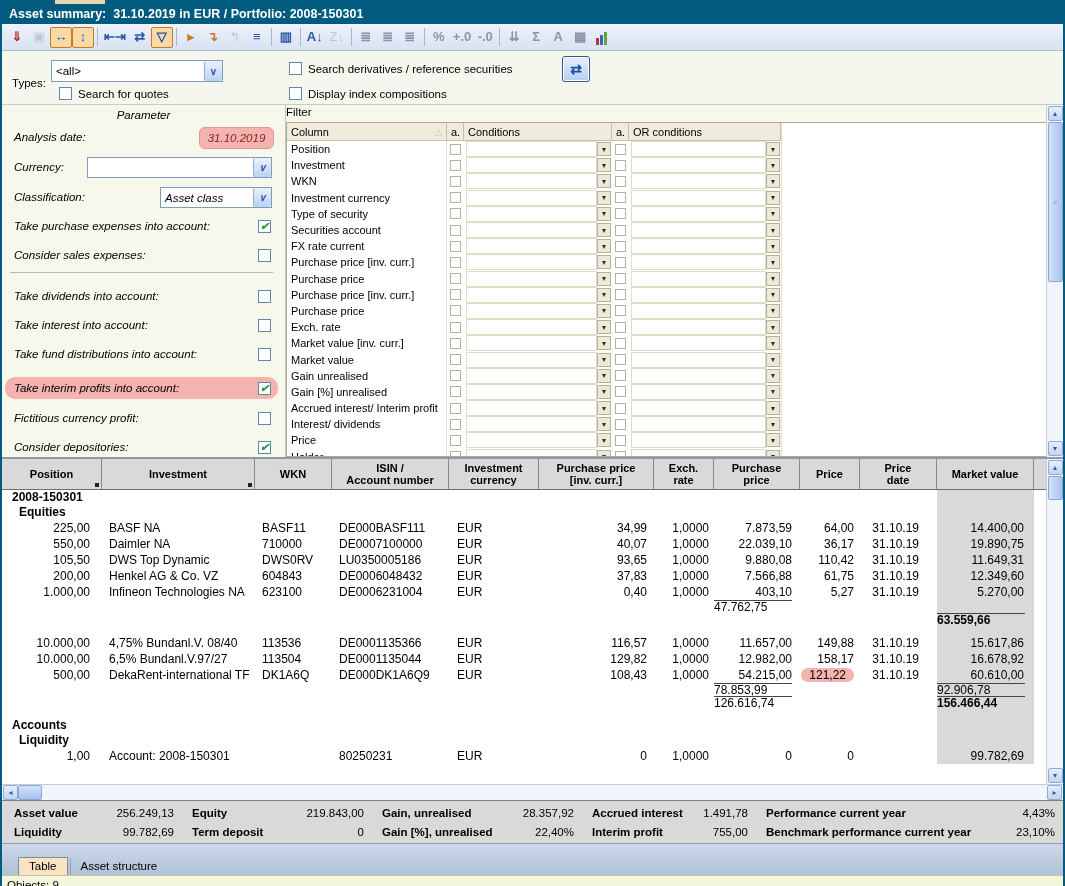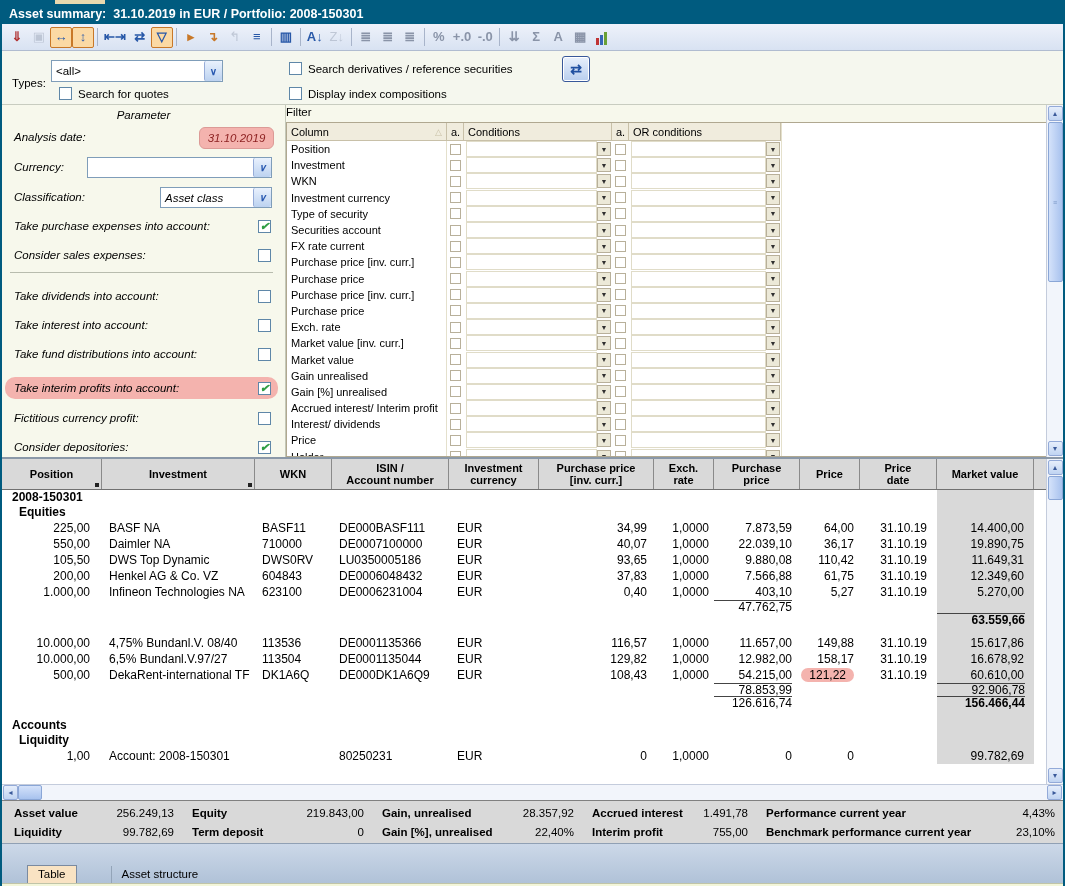--- a/index.html
+++ b/index.html
@@ -93,38 +93,38 @@
   .r-data{height:16px;line-height:16px;}
   .r-group0,.r-group1{height:15px;line-height:15px;font-weight:bold;}
   .r-subtotal{height:13px;line-height:12px;}
   .r-spacer{height:9px;}
   .gcell{grid-column:1/span 5;}
   .g0{padding-left:10px;} .g1{padding-left:17px;}
   .ta-r{text-align:right;} .ta-l{text-align:left;}
   .trow .c0{padding-right:12px;} .trow .c1{padding-left:7px;} .trow .c2{padding-left:7px;}
   .trow .c3{padding-left:7px;} .trow .c4{padding-left:8px;} .trow .c5{padding-right:7px;}
   .trow .c6{padding-right:5px;} .trow .c7{padding-right:8px;} .trow .c8{padding-right:6px;}
-  .trow .c9{padding-right:10px;} .trow .c10{padding-right:10px;}
+  .trow .c9{padding-right:18px;} .trow .c10{padding-right:10px;}
   .mv{background:var(--gray,#d9d9d9);}
-  .rule{display:inline-block;border-top:1px solid #444;min-width:78px;text-align:right;}
+  .rule{display:inline-block;border-top:1px solid #444;min-width:78px;text-align:left;}
   .rule-m{min-width:88px;}
   .fw{font-weight:bold;}
   .rule-b{display:inline-block;border-bottom:1px solid #444;min-width:78px;text-align:right;}
   .pill{background:var(--pink,#f4b3ae);border-radius:8px;padding:0 8px;display:inline-block;line-height:14px;}
   
   .summary{height:43px;background:var(--gray,#d9d9d9);border-top:1px solid #808080;display:grid;
     grid-template-columns:168px 180px 200px 164px 1fr;column-gap:10px;padding:3px 8px 2px 4px;
     box-sizing:border-box;font-size:11.5px;}
   .sgroup{display:flex;flex-direction:column;justify-content:space-around;min-width:0;}
   .sitem{display:flex;justify-content:space-between;align-items:center;height:18px;}
   .slbl{font-weight:bold;padding-left:8px;white-space:nowrap;}
   .sval{text-align:right;white-space:nowrap;}
   
-  .tabbar{height:40px;background:linear-gradient(#ccd8e8,#b0c2d8);border-top:1px solid #90a0b4;
-    display:flex;align-items:flex-end;padding-left:25px;font-size:11.5px;box-sizing:border-box;gap:32px;}
+  .tabbar{height:32px;background:linear-gradient(#ccd8e8,#b0c2d8);border-top:1px solid #90a0b4;
+    display:flex;align-items:flex-end;padding-left:16px;font-size:11.5px;box-sizing:border-box;}
   .tab{padding:2px 10px 3px;cursor:default;}
   .tab.active{background:#f9e3c3;border:1px solid #7a8aa0;border-bottom:none;}
   .tab.inactive{border-left:1px solid #93a4b8;margin-left:2px;}
   .status{height:19px;background:#f3f6da;border-top:1px solid #c0c4a8;font-size:11.5px;
     line-height:18px;padding-left:5px;box-sizing:border-box;}
   .bottomstrip{height:3px;background:var(--frame,#005b7f);}
 </style>
 </head>
 <body>
 

